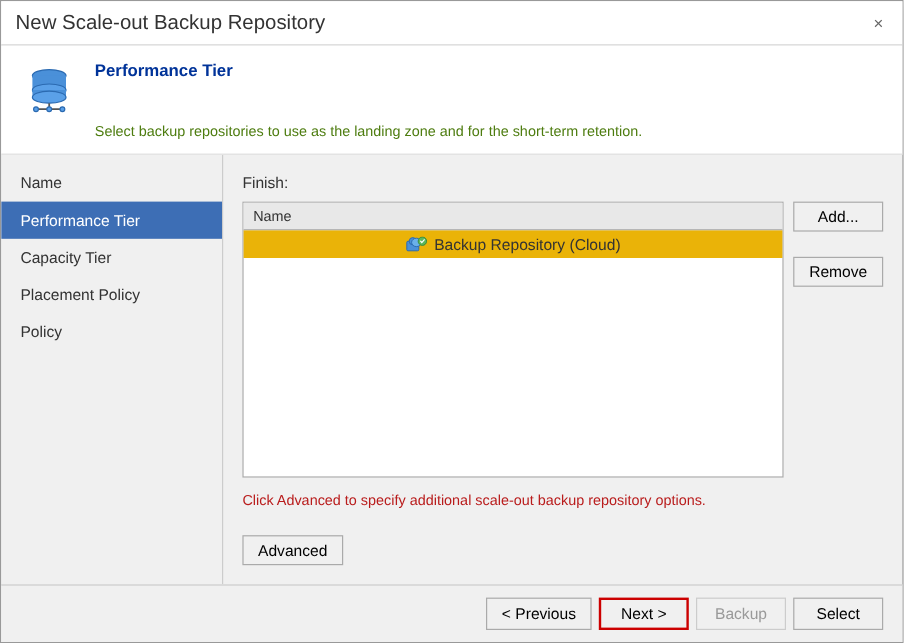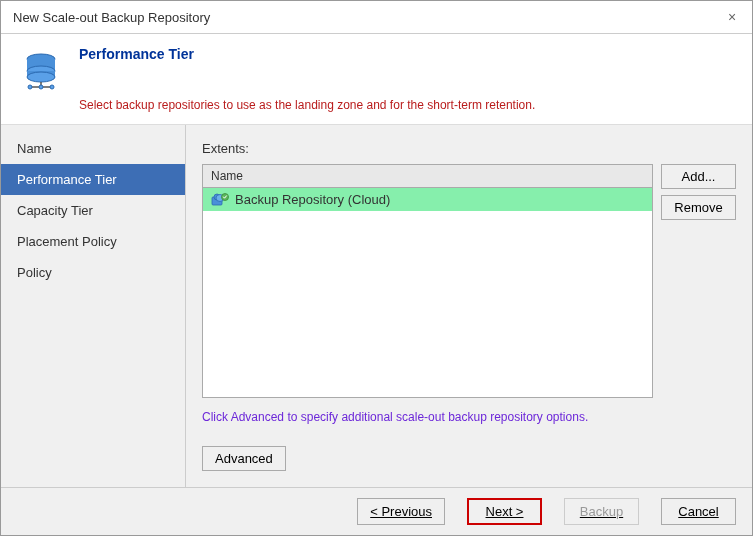--- a/index.html
+++ b/index.html
@@ -23,21 +23,21 @@
     }
     .title-bar {
       background: #fff;
       border-bottom: 1px solid #ccc;
       padding: 8px 12px;
       display: flex;
       align-items: center;
       justify-content: space-between;
     }
     .title-bar-text {
-      font-size: 13px;
+      font-size: 17px;
       color: #333;
     }
     .close-btn {
       width: 16px;
       height: 16px;
       cursor: pointer;
       display: flex;
       align-items: center;
       justify-content: center;
       font-size: 14px;
@@ -60,21 +60,21 @@
       justify-content: center;
     }
     .header-text h2 {
       font-size: 14px;
       font-weight: bold;
       color: #003399;
       margin-bottom: 4px;
     }
     .header-text p {
       font-size: 12px;
-      color: #b91c1c;
+      color: #4d7c0f;
       margin-top: 36px;
     }
     .content {
       display: flex;
       flex: 1;
       overflow: hidden;
     }
     .sidebar {
       width: 185px;
       background: #f0f0f0;
@@ -111,78 +111,78 @@
     }
     .extents-header {
       background: #e8e8e8;
       border-bottom: 1px solid #aaa;
       padding: 4px 8px;
       font-size: 12px;
       font-weight: normal;
       color: #333;
     }
     .extents-row {
-      padding: 4px 8px;
+      padding: 4px 24px;
       display: flex;
       align-items: center;
       gap: 6px;
-      background: #86efac;
+      background: #eab308;
       cursor: default;
+      justify-content: center;
     }
     .extents-row-icon {
       width: 18px;
       height: 14px;
       display: flex;
       align-items: center;
       justify-content: center;
     }
     .extents-row-text {
       font-size: 13px;
       color: #333;
     }
     .buttons-col {
       display: flex;
       flex-direction: column;
-      gap: 6px;
+      gap: 21px;
       margin-left: 8px;
     }
     .extents-area {
       display: flex;
       flex: 1;
     }
     .table-area {
       flex: 1;
       display: flex;
       flex-direction: column;
     }
     .bottom-note {
       font-size: 12px;
-      color: #6d28d9;
+      color: #b91c1c;
       margin-top: 4px;
     }
     button {
       padding: 4px 12px;
       font-size: 13px;
       background: #f0f0f0;
       border: 1px solid #aaa;
       cursor: pointer;
       min-width: 75px;
     }
     .footer {
       padding: 10px 16px;
       border-top: 1px solid #ccc;
       display: flex;
       justify-content: flex-end;
       gap: 6px;
       background: #f0f0f0;
     }
     .footer-right {
       display: flex;
-      gap: 22px;
-      text-decoration: underline;
+      gap: 6px;
     }
     .btn-next {
       border: 2px solid #cc0000;
       background: #f0f0f0;
     }
     .btn-finish {
       color: #999;
       border-color: #ccc;
     }
     
@@ -235,21 +235,21 @@
       </div>
       <div class="sidebar-item">
         <span>Placement Policy</span>
       </div>
       <div class="sidebar-item">
         <span>Policy</span>
       </div>
     </div>
 
     <div class="main-content">
-      <div class="extents-label">Extents:</div>
+      <div class="extents-label">Finish:</div>
       <div class="extents-area">
         <div class="table-area">
           <div class="extents-container">
             <div class="extents-header">Name</div>
             <div class="extents-row">
               <div class="extents-row-icon">
 
                 <svg width="18" height="14" viewBox="0 0 18 14">
                   <rect x="1" y="4" width="10" height="8" rx="1" fill="#4a90d9" stroke="#2b6ab1" stroke-width="0.8"></rect>
                   <ellipse cx="6" cy="4" rx="3" ry="3" fill="#4a90d9" stroke="#2b6ab1" stroke-width="0.8"></ellipse>
@@ -273,16 +273,16 @@
         <button>Advanced</button>
       </div>
     </div>
   </div>
 
   <div class="footer">
     <div class="footer-right">
       <button>&lt; Previous</button>
       <button class="btn-next">Next &gt;</button>
       <button class="btn-finish" disabled="">Backup</button>
-      <button>Cancel</button>
+      <button>Select</button>
     </div>
   </div>
 </div>
 
 </body></html>

